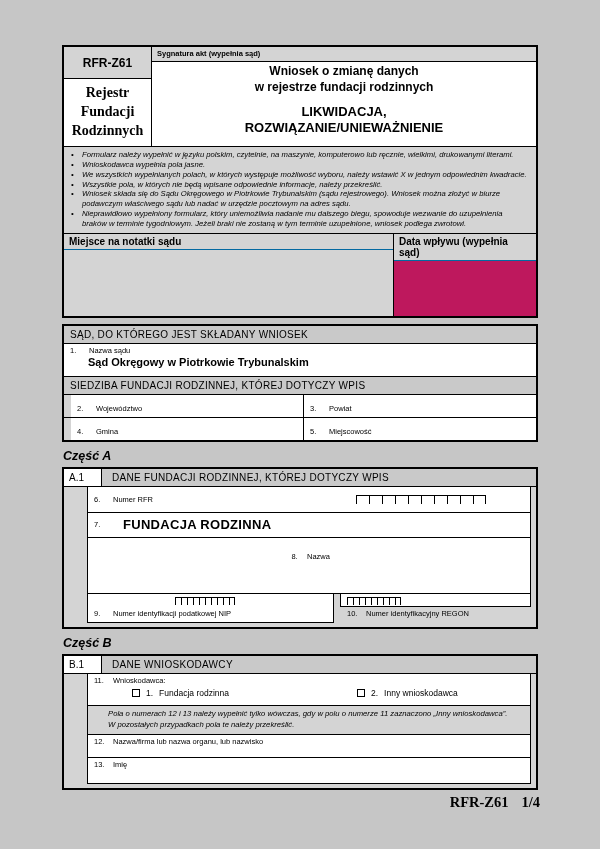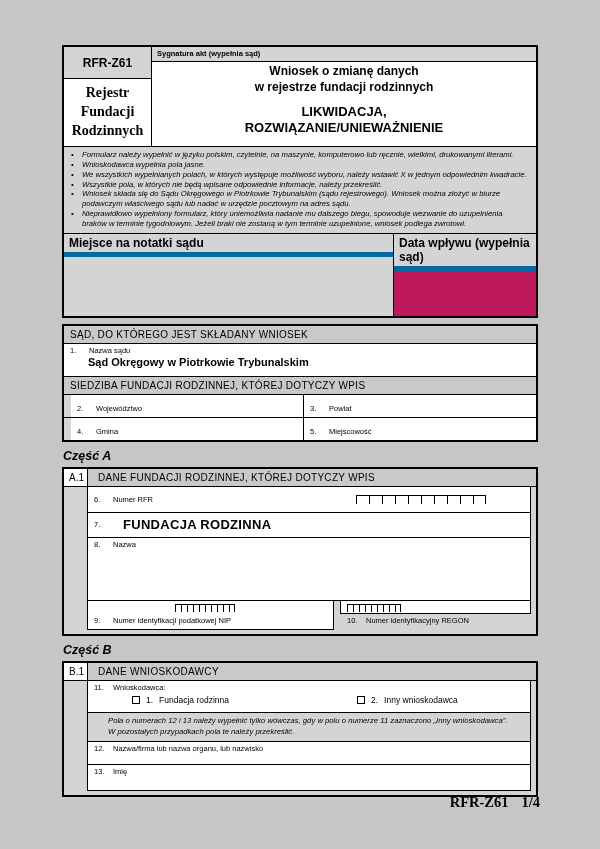--- a/index.html
+++ b/index.html
@@ -28,50 +28,50 @@
   
   .instructions { background: #d4d4d4; border-bottom: 1px solid #000; padding: 3px 8px 4px 6px; }
   .instructions ul { list-style: none; }
   .instructions li { position: relative; padding-left: 12px; font-size: 7.7px; font-style: italic; line-height: 1.28; }
   .instructions li::before { content: "\2022"; position: absolute; left: 1px; }
 
   
   .notes-row { display: flex; height: 82px; }
   .notes-left { flex: 1; border-right: 1px solid #000; background: #d4d4d4; display: flex; flex-direction: column; }
   .notes-right { width: 142px; background: #be185d; display: flex; flex-direction: column; }
-  .notes-label { font-size: 12px; font-weight: bold; padding: 2px 5px; border-bottom: 5px solid #0369a1; background: #d4d4d4; }
+  .notes-label { font-size: 10px; font-weight: bold; padding: 2px 5px; border-bottom: 1px solid #0369a1; background: #d4d4d4; }
   .notes-space, .date-space { flex: 1; }
 
   
   .sect { margin-top: 6px; }
   .sh { background: #c9c9c9; font-size: 10px; letter-spacing: 0.3px; padding: 3px 6px; border-bottom: 1px solid #000; }
   .field-court { background: #fff; height: 33px; padding: 2px 6px; border-bottom: 1px solid #000; }
   .flabel { font-size: 7.5px; }
   .fno { display: inline-block; min-width: 13px; margin-right: 6px; font-size: 7.5px; }
   .fvalue { font-weight: bold; font-size: 11px; margin: 1px 0 0 18px; }
   .grid-row { display: flex; padding-left: 7px; }
   .grid-row.first { border-bottom: 1px solid #000; }
   .half { flex: 1; background: #fff; height: 22px; padding: 2px 6px; }
   .half.first { border-right: 1px solid #000; }
 
   
   .part-label { font-size: 12.5px; font-weight: bold; font-style: italic; margin: 7px 0 4px 1px; }
 
   
   .sec-hdr { display: flex; border-bottom: 1px solid #000; }
-  .sec-code { width: 24px; background: #fff; border-right: 1px solid #000; font-size: 10px; padding: 3px 5px; }
+  .sec-code { width: 38px; background: #fff; border-right: 1px solid #000; font-size: 10px; padding: 3px 5px; }
   .sec-title { flex: 1; background: #c9c9c9; font-size: 10px; letter-spacing: 0.3px; padding: 3px 10px; }
   .sec-body { padding: 0 5px 4px 23px; background: #d4d4d4; }
   .fbox { background: #fff; border: 1px solid #000; margin-top: -1px; }
   .fbox.firstbox { margin-top: 0; border-top: none; }
   .f6 { height: 26px; display: flex; align-items: center; padding: 0 6px; }
   .f6 .comb { margin-left: auto; margin-right: 38px; }
   .f7 { height: 26px; display: flex; align-items: center; padding: 0 6px; }
   .f7val { font-weight: bold; font-size: 13px; letter-spacing: 0.3px; margin-left: 10px; }
-  .f8 { height: 64px; padding: 2px 6px; }
+  .f8 { height: 57px; padding: 14px 6px; text-align: center; }
   .frow { display: flex; gap: 6px; margin-top: -1px; }
   .frow .fbox { margin-top: 0; }
   .f9 { width: 247px; height: 30px; padding: 3px 18px 2px 6px; }
   .f10 { flex: 1; height: 14px; padding: 3px 6px 2px 6px; }
   .comb-line { height: 10px; line-height: 0; }
   .comb-line.center { text-align: center; }
   .frow .flabel { margin-top: 2px; }
 
   
   .comb { display: inline-flex; }

